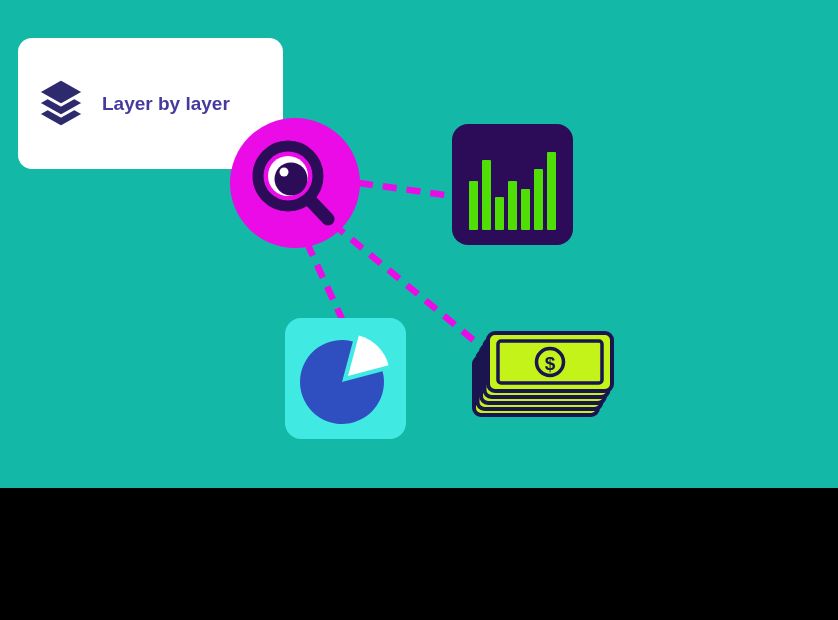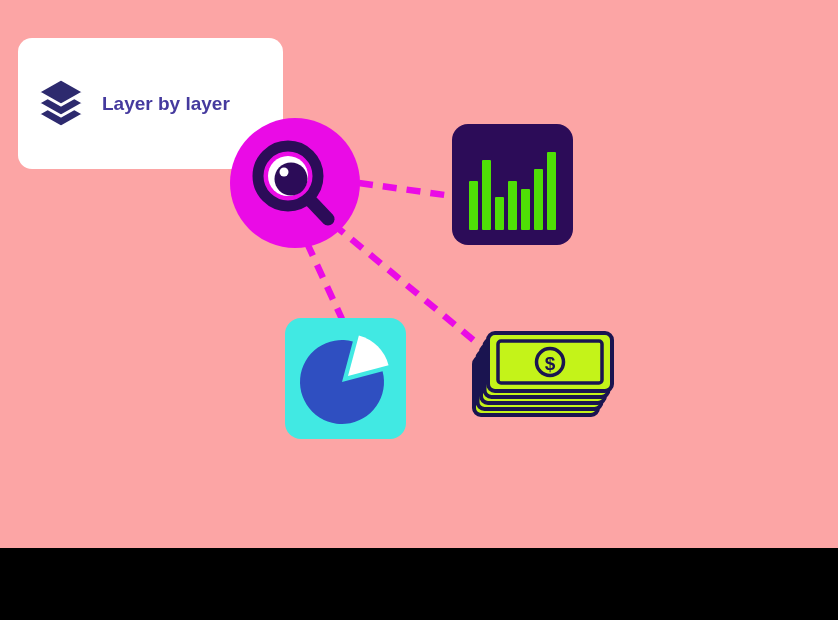--- a/index.html
+++ b/index.html
@@ -1,17 +1,17 @@
 <!DOCTYPE html>
 <html><head>
 <meta charset="utf-8">
 <style>
   html,body{margin:0;padding:0;background:#000;}
   .canvas{
-    position:relative;width:838px;height:548px;background:#fca5a5;
+    position:relative;width:838px;height:488px;background:#14b8a6;
     overflow:hidden;font-family:"Liberation Sans",sans-serif;
   }
   .connectors{position:absolute;left:0;top:0;width:838px;height:620px;}
 
   
   .card{
     position:absolute;left:18px;top:38px;width:265px;height:131px;
     background:#ffffff;border-radius:14px;
     display:flex;align-items:center;gap:18px;
     padding:0 20px;box-sizing:border-box;

